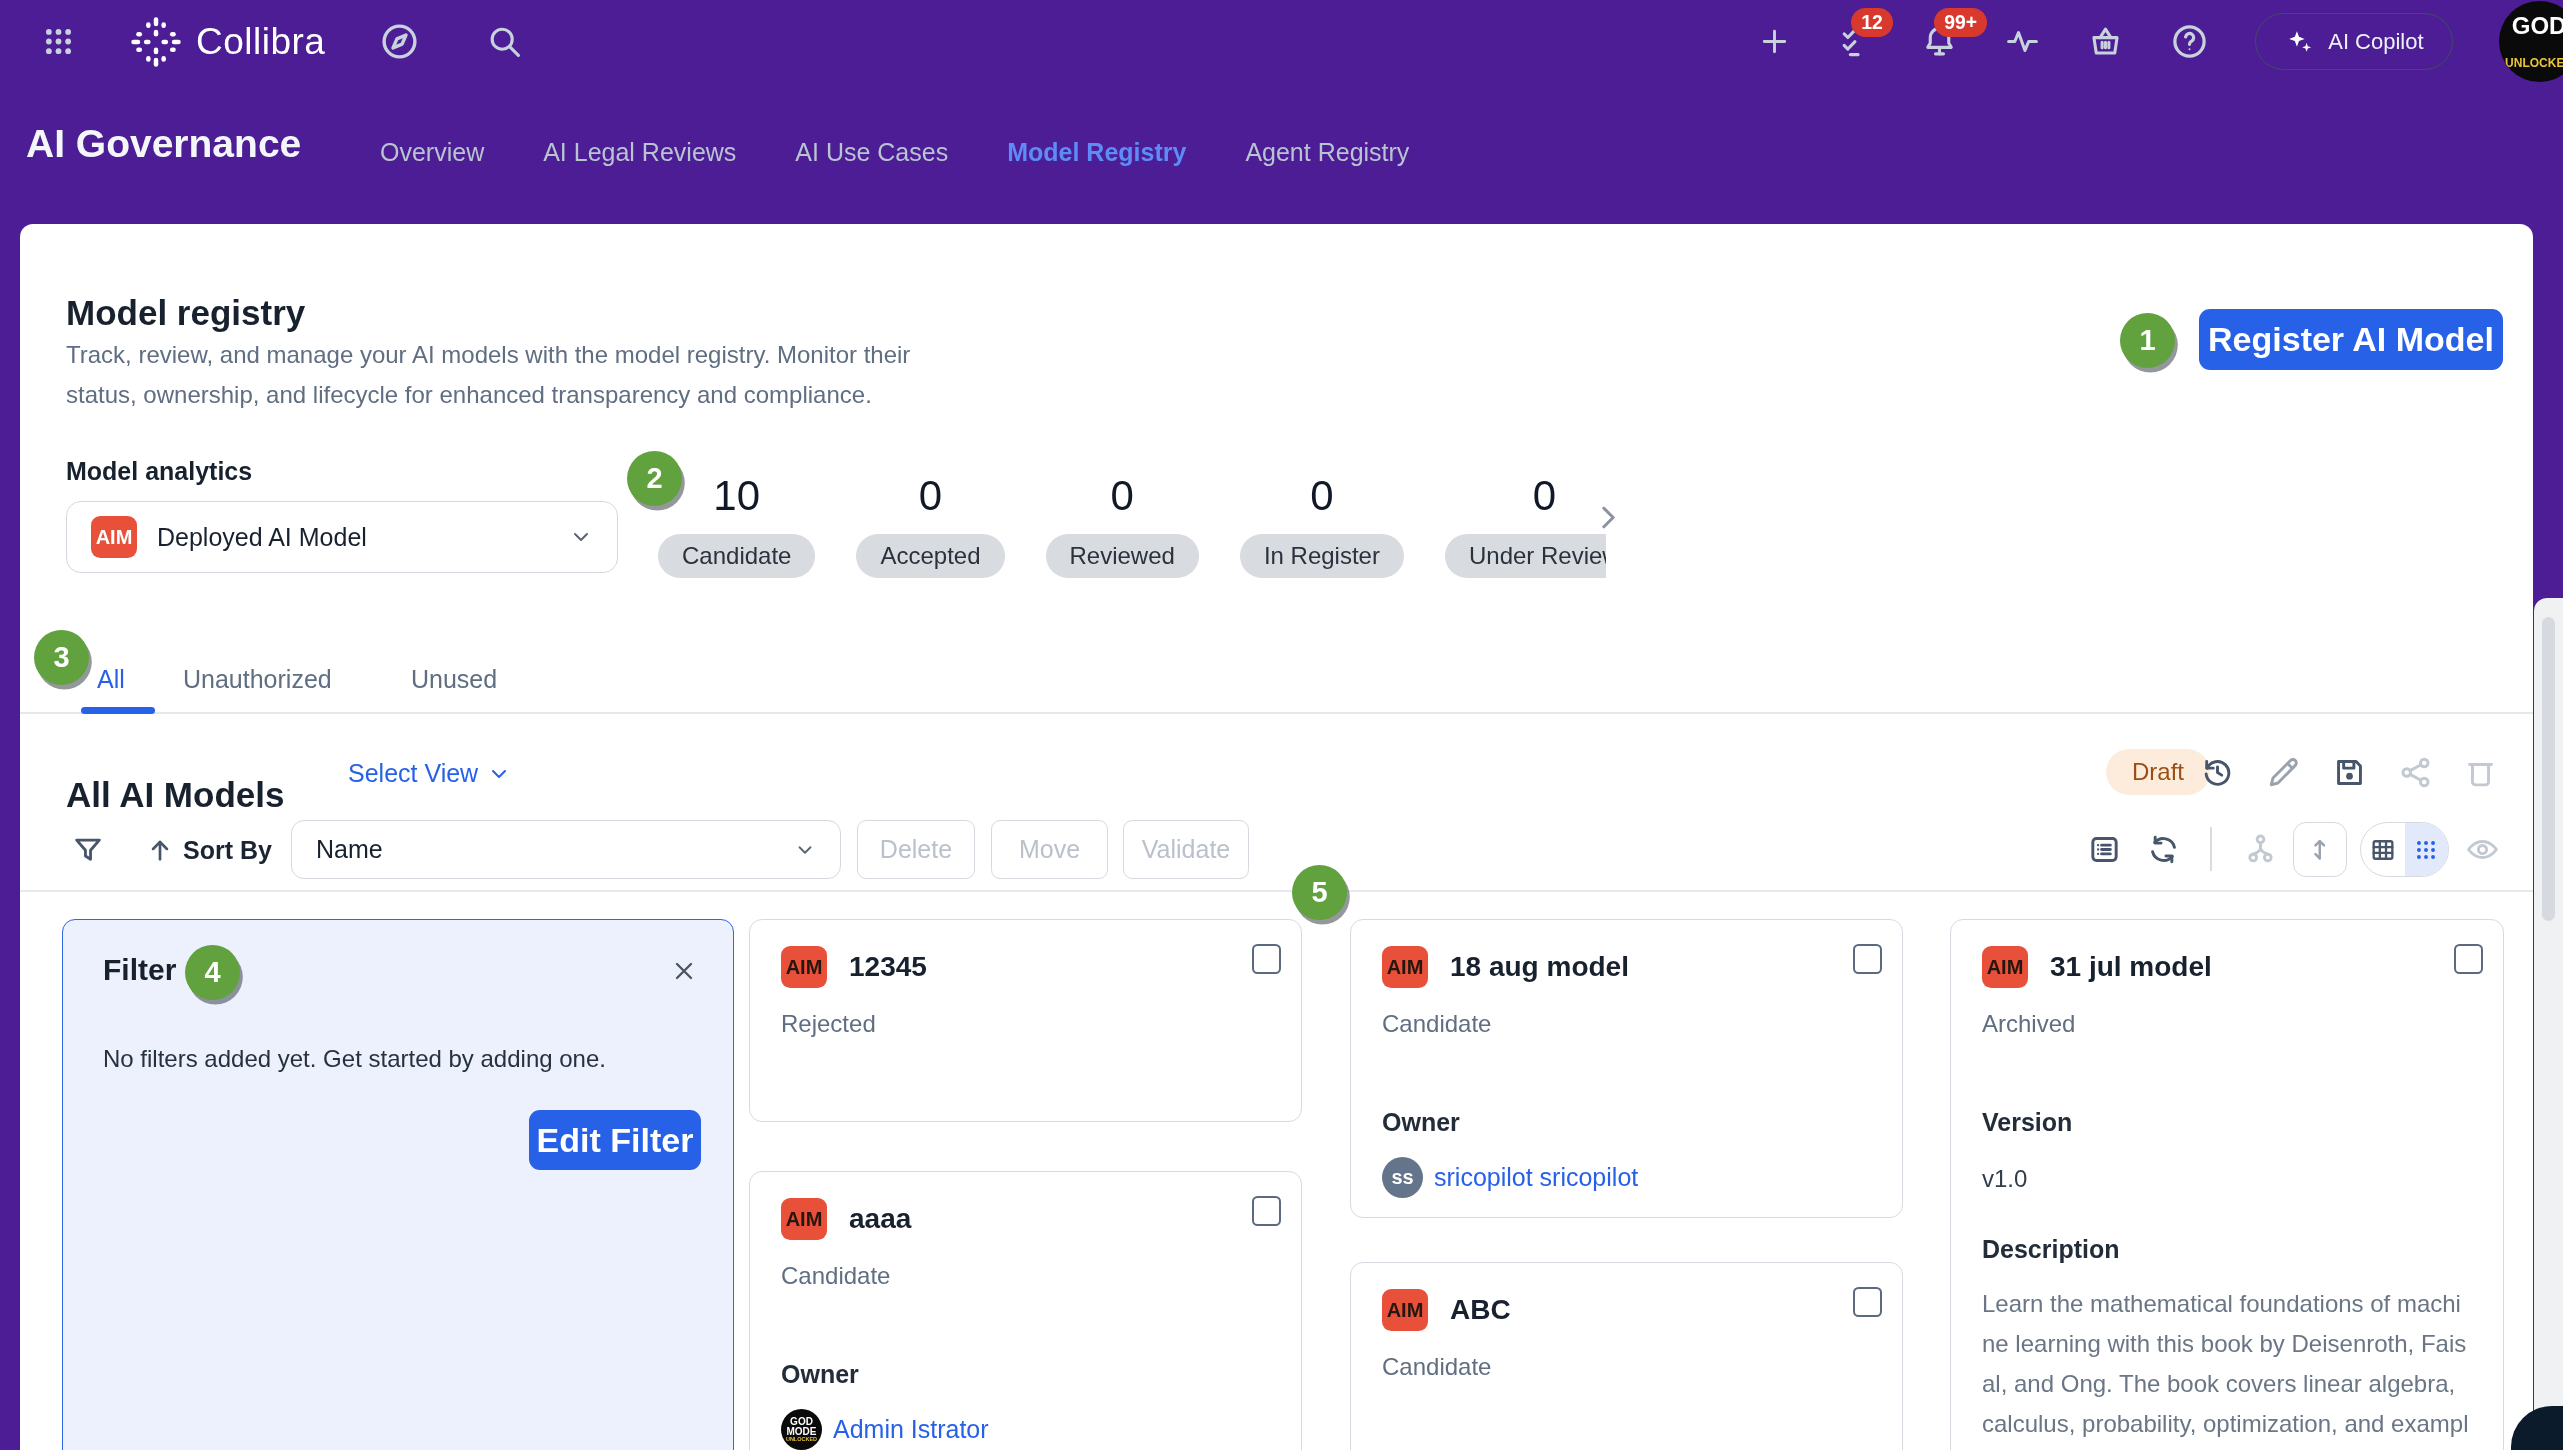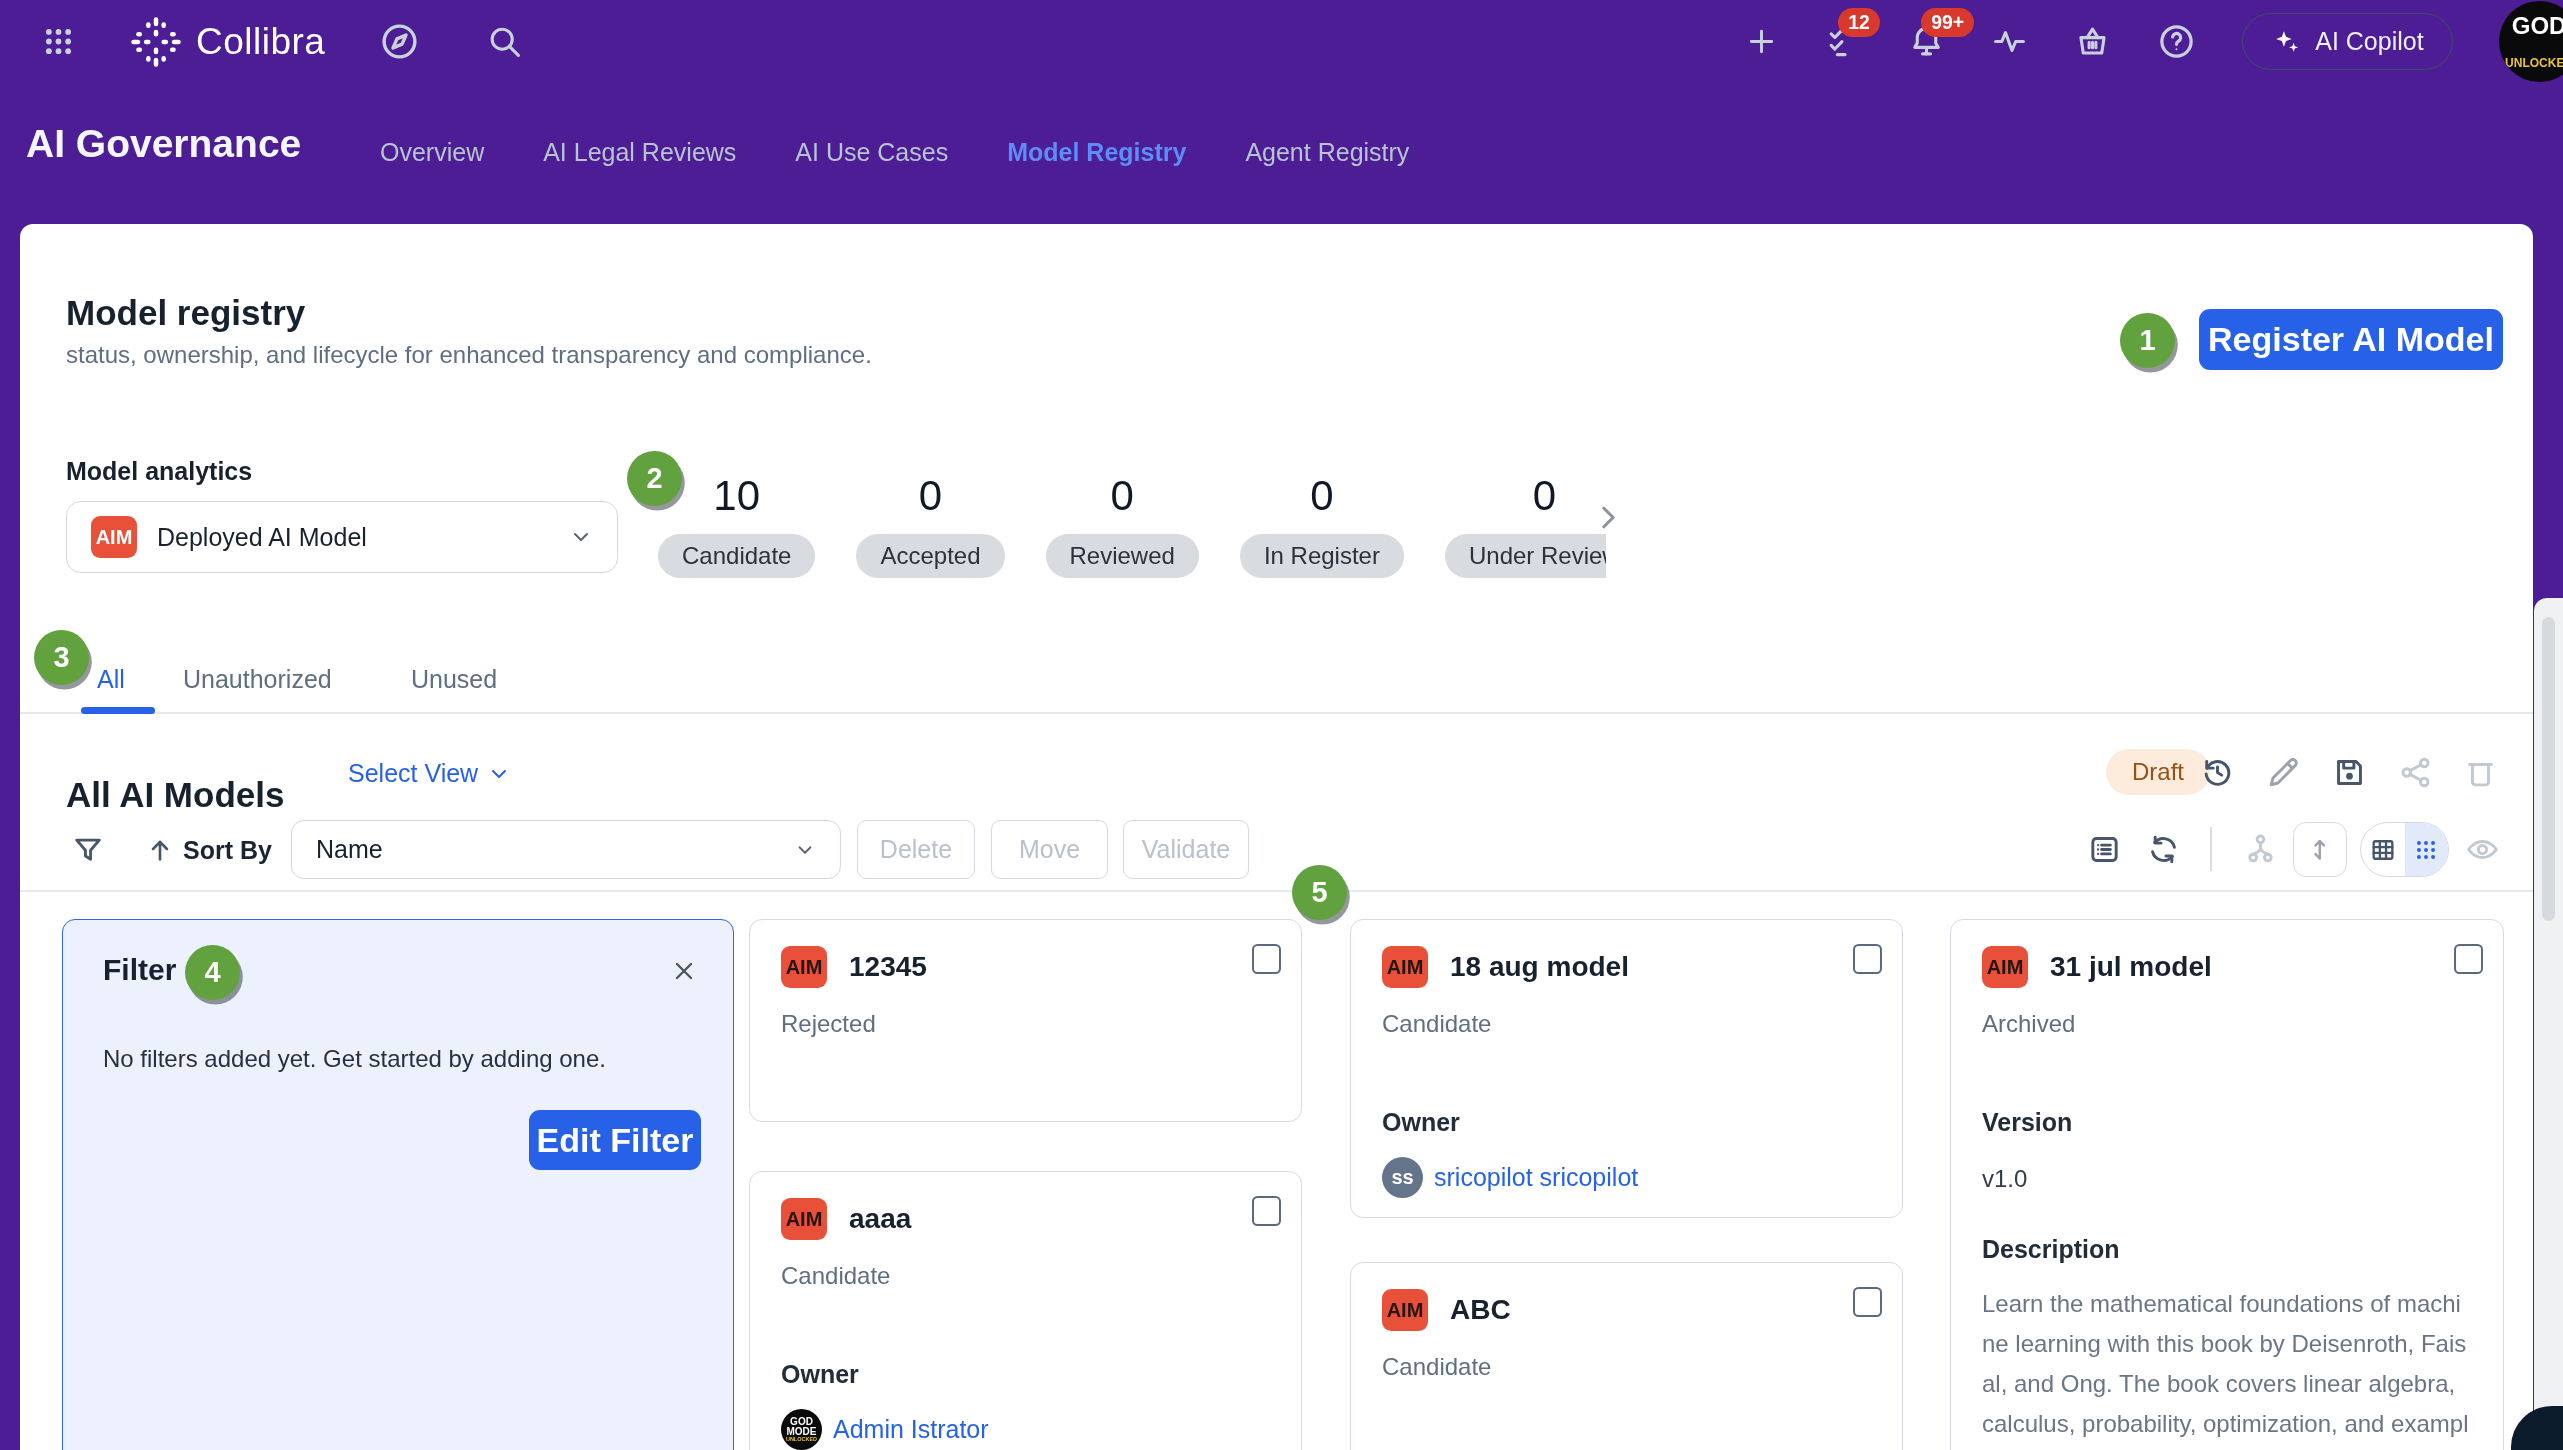--- a/index.html
+++ b/index.html
@@ -8,21 +8,21 @@
   .abs{position:absolute;}
   svg.ic{display:block;stroke:currentColor;fill:none;stroke-width:2;stroke-linecap:round;stroke-linejoin:round;}
   
   .topbar{position:absolute;left:0;top:0;width:2563px;height:83px;color:#c8d2dc;}
   .tb-left{position:absolute;left:42px;top:0;height:83px;display:flex;align-items:center;}
   .tb-right{position:absolute;right:0;top:0;height:83px;display:flex;align-items:center;gap:46px;}
   .logo-word{font-size:37px;font-weight:500;color:#ffffff;letter-spacing:0.5px;margin-left:13px;}
   .badge-red{position:absolute;top:-14.8px;left:13px;background:#d8392c;color:#fff;font-size:19.4px;font-weight:700;
     border-radius:922px;padding:2.8px 10px;line-height:1.2;white-space:nowrap;}
   .copilot-btn{height:57px;border:1.8px solid #3e4d60;border-radius:29.5px;display:flex;align-items:center;gap:13px;
-    padding:0 28px;color:#eef2f6;font-size:25px;background:transparent;cursor:pointer;}
+    padding:0 28px;color:#eef2f6;font-size:22px;background:transparent;cursor:pointer;}
   .avatar-god{width:81px;height:81px;border-radius:50%;background:#0a0a0a;display:flex;flex-direction:column;
     align-items:center;justify-content:center;gap:18.5px;margin-right:-16.6px;flex:none;overflow:hidden;}
   .avatar-god .g1{color:#fff;font-weight:800;font-size:24px;line-height:1;}
   .avatar-god .g3{color:#e8c33a;font-weight:800;font-size:12px;line-height:1;}
   
   .nav-row{position:absolute;left:0;top:118px;width:2563px;height:68px;}
   .gov-title{position:absolute;left:26px;top:3.7px;font-size:39px;font-weight:700;color:#f4f7fa;}
   .nav-tabs{position:absolute;left:380px;top:0;height:68px;display:flex;align-items:center;gap:59px;}
   .nav-tab{font-size:25px;font-weight:500;color:#b9c4d1;cursor:pointer;white-space:nowrap;}
   .nav-tab.active{color:#5e8cf7;font-weight:600;}
@@ -216,20 +216,21 @@
       <span class="nav-tab">AI Use Cases</span>
       <span class="nav-tab active">Model Registry</span>
       <span class="nav-tab">Agent Registry</span>
     </nav>
   </div>
 
   <main class="panel">
 
     <h1 class="hero-title">Model registry</h1>
     <div class="hero-desc">
+      <div>Track, review, and manage your AI models with the model registry. Monitor their</div>
       <div>status, ownership, and lifecycle for enhanced transparency and compliance.</div>
     </div>
     <div class="annot" style="left:2100px;top:89px;">1</div>
     <button class="btn-primary abs" style="left:2179px;top:85px;width:304px;height:61px;">Register AI Model</button>
 
     <div class="sec-label abs" style="left:46px;top:233px;">Model analytics</div>
     <div class="selector">
       <span class="aim-badge" style="color:#fff;">AIM</span>
       <span class="selector-value">Deployed AI Model</span>
       <span style="color:#5b6570;">

